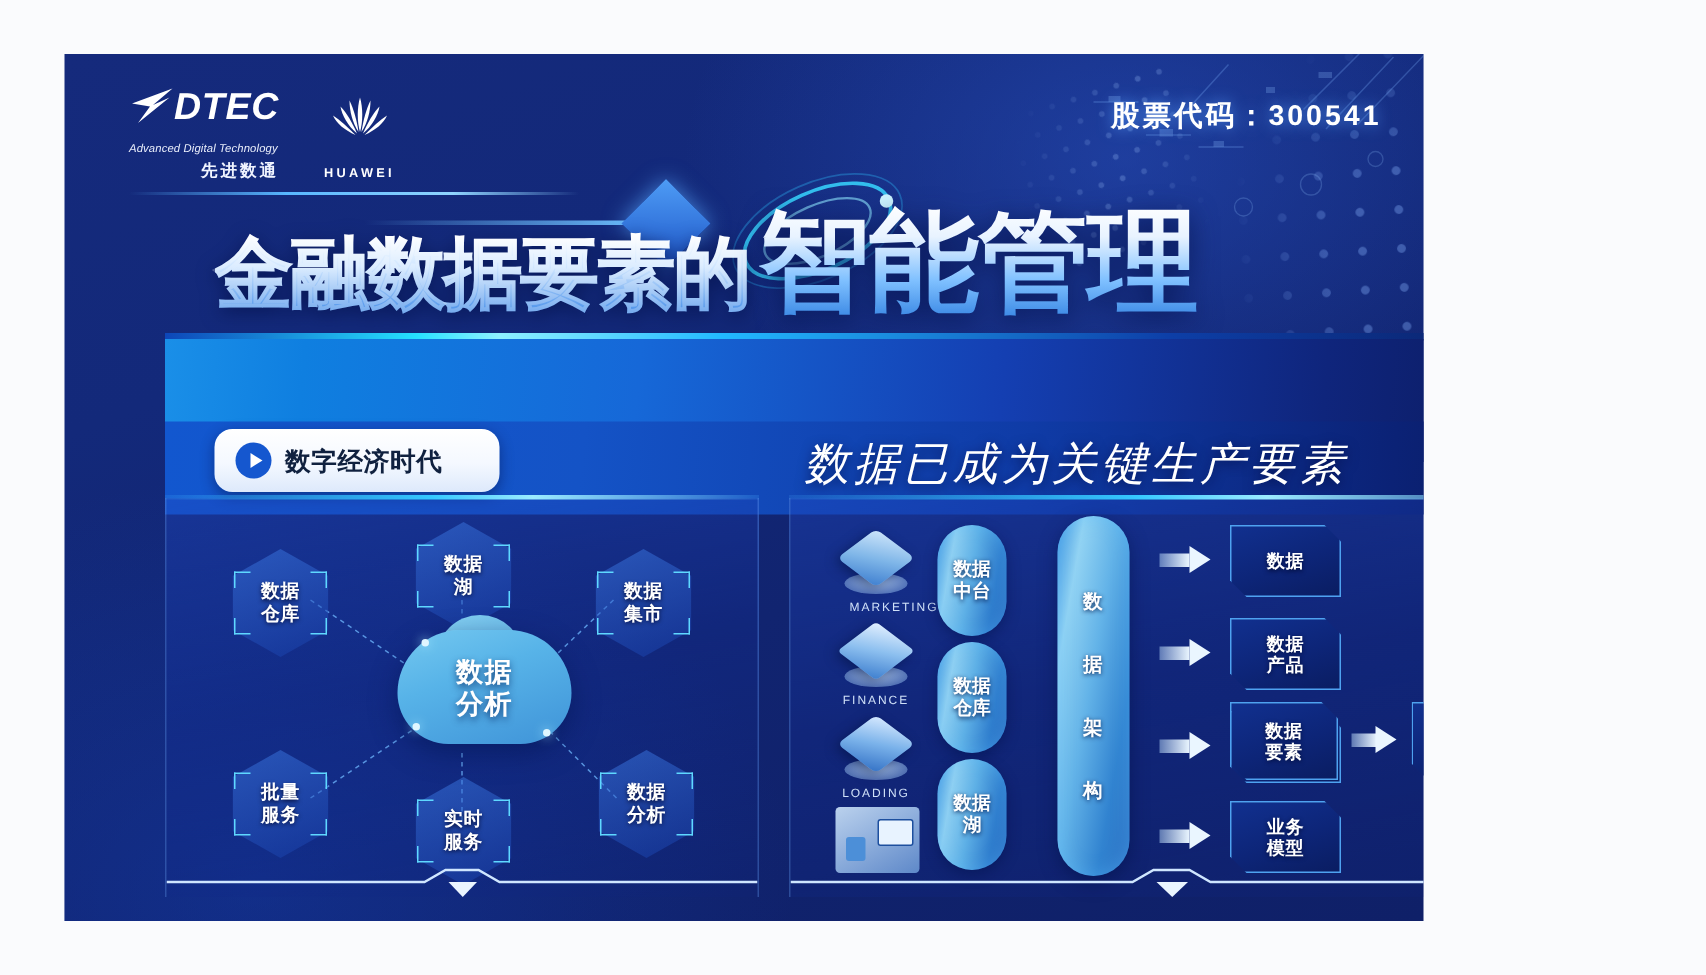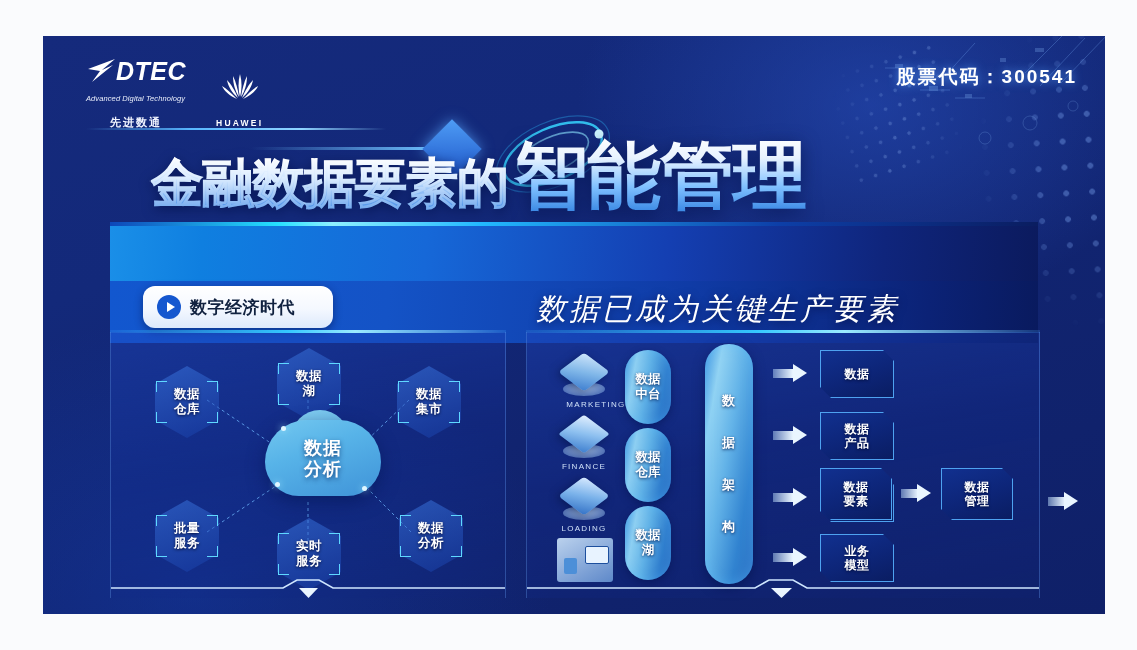--- a/index.html
+++ b/index.html
@@ -2,21 +2,21 @@
 <html><head>
 <meta charset="utf-8">
 <style>
   html,body{margin:0;padding:0;}
   body{
     width:1137px;height:650px;background:#fafbfd;
     font-family:"Liberation Sans","DejaVu Sans",sans-serif;
     overflow:hidden;
   }
   .slide{
-    position:absolute;left:43px;top:36px;width:1062px;height:578px;
+    position:absolute;left:43px;top:36px;width:906px;height:578px;
     background:
       radial-gradient(ellipse 420px 300px at 78% 12%, rgba(40,80,190,.55), rgba(0,0,0,0) 70%),
       radial-gradient(ellipse 500px 380px at 14% 96%, rgba(20,60,170,.45), rgba(0,0,0,0) 72%),
       linear-gradient(160deg,#152a7c 0%,#13297a 28%,#112470 60%,#0f2068 100%);
     overflow:hidden;
   }
   
   .dots{
     position:absolute;right:-58px;top:-10px;width:240px;height:330px;
     background-image:radial-gradient(circle, rgba(120,160,235,.42) 2.6px, rgba(0,0,0,0) 3.2px);
@@ -37,34 +37,34 @@
     position:absolute;right:-20px;top:-8px;width:300px;height:150px;opacity:.5;
     pointer-events:none;
   }
 
   
   .logos{position:absolute;left:43px;top:22px;display:flex;align-items:flex-end;gap:30px;}
   .dtec{position:relative;color:#fff;line-height:1;}
   .dtec .mark{display:flex;align-items:center;}
   .dtec .word{font-size:25px;font-weight:bold;letter-spacing:.5px;font-style:italic;}
   .dtec .sub{font-size:7.5px;font-style:italic;letter-spacing:.1px;margin-top:11px;color:#e9eefb;}
-  .dtec .cn{font-size:11px;font-weight:bold;color:#f0f4ff;text-align:center;margin-top:14px;letter-spacing:2px;}
+  .dtec .cn{font-size:11px;font-weight:bold;color:#f0f4ff;text-align:right;margin-top:6px;letter-spacing:2px;}
   .hw{color:#fff;text-align:center;}
   .hw .hwname{font-size:8.5px;letter-spacing:2.2px;margin-top:12px;font-weight:bold;}
   .logo-underline{
     position:absolute;left:43px;top:92px;width:300px;height:2px;
     background:linear-gradient(90deg,rgba(120,190,255,0) 0%,#58b7ff 35%,#8fd4ff 72%,rgba(140,210,255,0) 100%);
   }
   .stock{
     position:absolute;right:28px;top:28px;color:#ffffff;font-size:19px;font-weight:bold;
     letter-spacing:2px;text-shadow:0 0 10px rgba(90,160,255,.8);
   }
 
   
-  .title-wrap{position:absolute;left:0;top:82px;width:100%;height:110px;margin-left:8px;}
+  .title-wrap{position:absolute;left:0;top:82px;width:100%;height:110px;}
   .orbit{position:absolute;left:430px;top:-8px;width:150px;height:90px;pointer-events:none;}
   .diamond{
     position:absolute;left:380px;top:10px;width:42px;height:42px;
     background:linear-gradient(135deg,#4e9cf5,#1d55c8);transform:rotate(45deg);
     box-shadow:0 0 14px rgba(90,170,255,.7);
   }
   .diamond-line{
     position:absolute;left:200px;top:29px;width:186px;height:3px;
     background:linear-gradient(90deg,rgba(110,190,255,0),#6fc2ff);
   }

